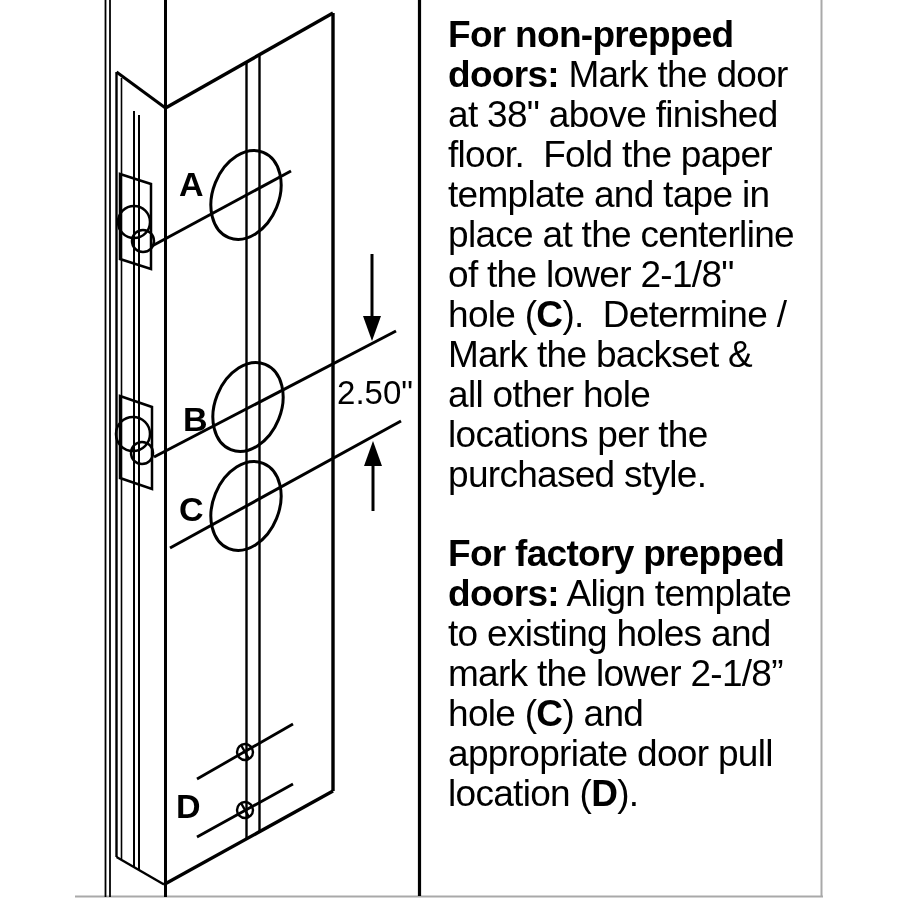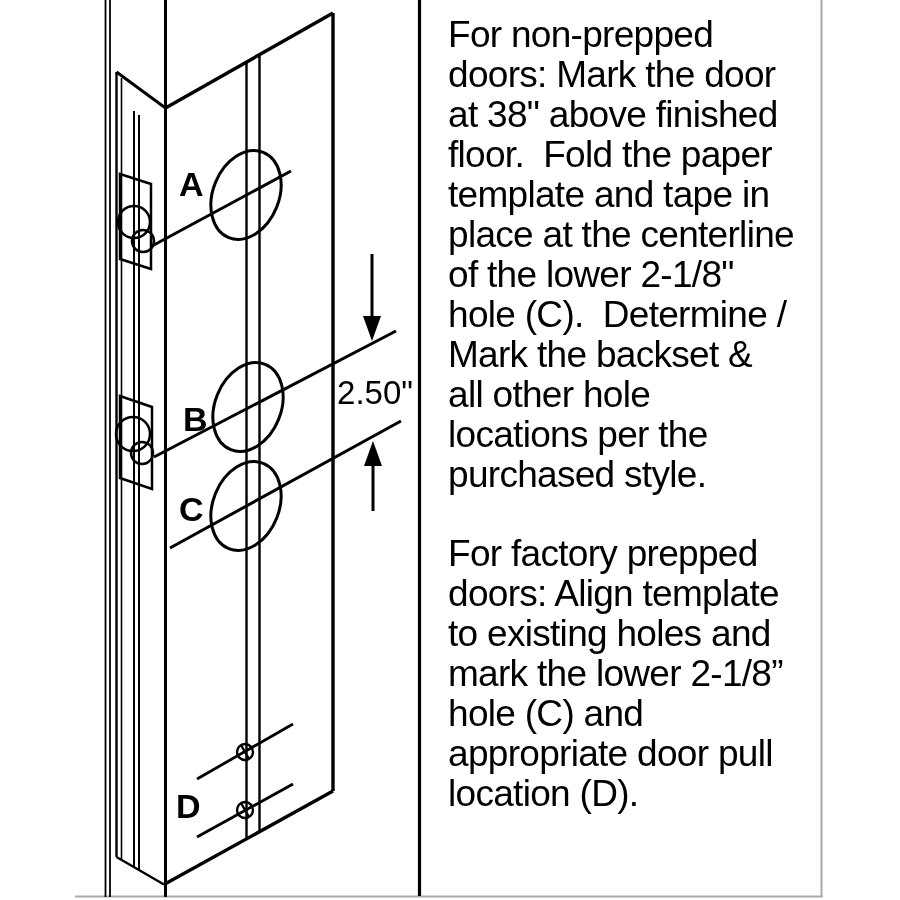--- a/index.html
+++ b/index.html
@@ -5,21 +5,21 @@
   html,body{margin:0;padding:0;background:#fff;}
   .stage{position:relative;width:900px;height:900px;background:#ffffff;overflow:hidden;
          font-family:"Liberation Sans",sans-serif;color:#000;}
   .art{position:absolute;left:0;top:0;width:900px;height:900px;}
   .hole-label{position:absolute;font:700 34px/1 "Liberation Sans",sans-serif;color:#000;}
   .dim{position:absolute;left:331px;top:376px;width:82px;text-align:right;
        font:400 33px/1 "Liberation Sans",sans-serif;color:#000;}
   .para{position:absolute;left:448px;width:380px;white-space:pre;
         font:400 37px/40px "Liberation Sans",sans-serif;letter-spacing:-0.7px;color:#000;}
   .t-line{height:40px;}
-  .t-line b{font-weight:400;}
+  .t-line b{font-weight:700;}
 </style>
 </head>
 <body>
 
 <div class="stage">
 
   <svg class="art" viewBox="0 0 900 900" fill="none" stroke="#000" stroke-linecap="butt">
 
     <g stroke="#a9a9a9" stroke-width="2">
       <path d="M75 896.5 H823"></path>

